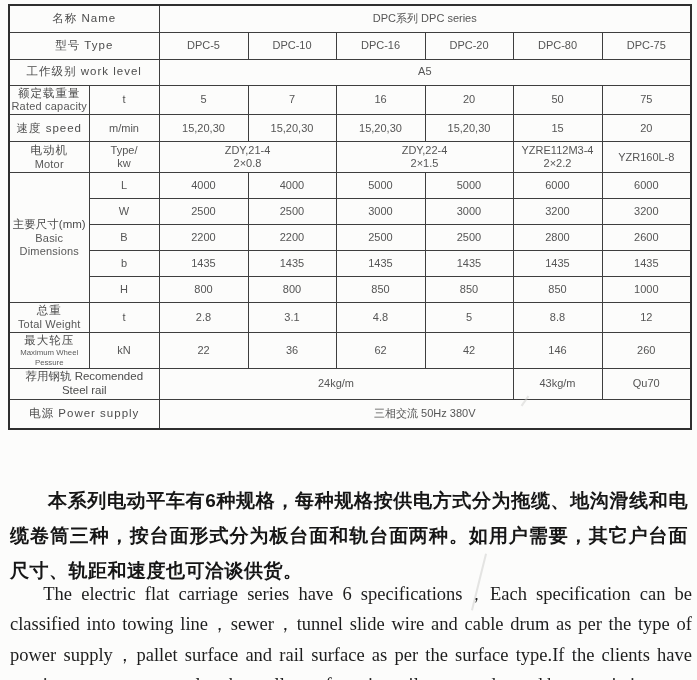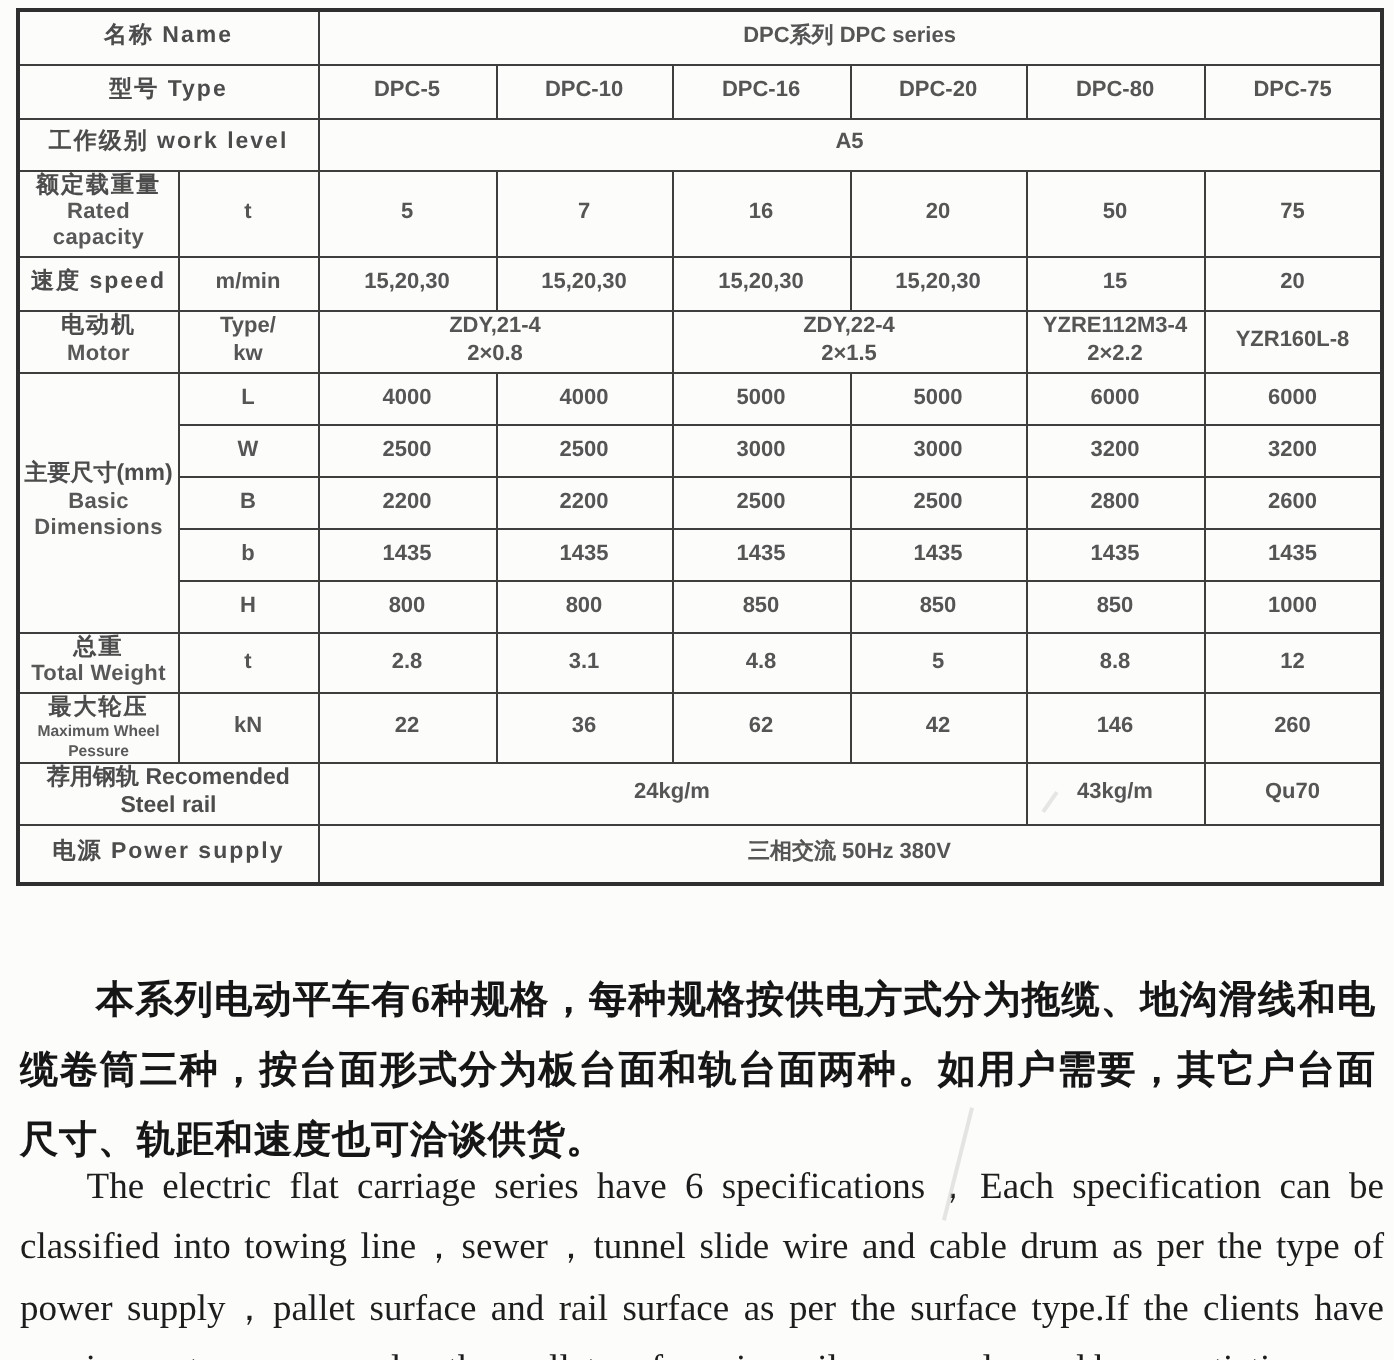--- a/index.html
+++ b/index.html
@@ -9,38 +9,37 @@
     font-family:"Liberation Sans",sans-serif;
     overflow:hidden;
   }
   
   table.spec{
     position:absolute;left:8px;top:4px;width:682px;
     border-collapse:collapse;table-layout:fixed;
     font-size:11px;color:#545454;
     border:2px solid #2f2f2f;
     background:#fcfcfb;
-    font-weight:bold;
   }
   table.spec td{
     border:1px solid #3e3e3e;
     text-align:center;vertical-align:middle;
     padding:1px 1px;line-height:1.2;
     overflow:hidden;
   }
   .cn{font-size:11.5px;letter-spacing:1px;color:#4c4c4c;display:block;}
   .cn.inline{display:inline;letter-spacing:1px;}
   .en{font-size:11px;color:#585858;display:block;letter-spacing:.2px;}
   .en-tiny{font-size:7.8px;display:block;letter-spacing:0;color:#5a5a5a;}
   .val{font-size:11px;color:#555;}
   .two-line span{display:block;}
   
   .cn-para{
     position:absolute;left:10px;top:464px;width:678px;
-    font-family:Liberation Serif, serif;
+    font-family:Liberation Sans, sans-serif;
     font-weight:bold;font-size:19px;line-height:35px;
     color:#161616;text-align:justify;text-indent:2em;
     letter-spacing:.5px;
   }
   .en-para{
     position:absolute;left:10px;top:560px;width:682px;
     font-family:"Liberation Serif",serif;
     font-size:18.5px;line-height:30.5px;
     color:#1d1d1d;text-align:justify;text-indent:1.8em;
   }

